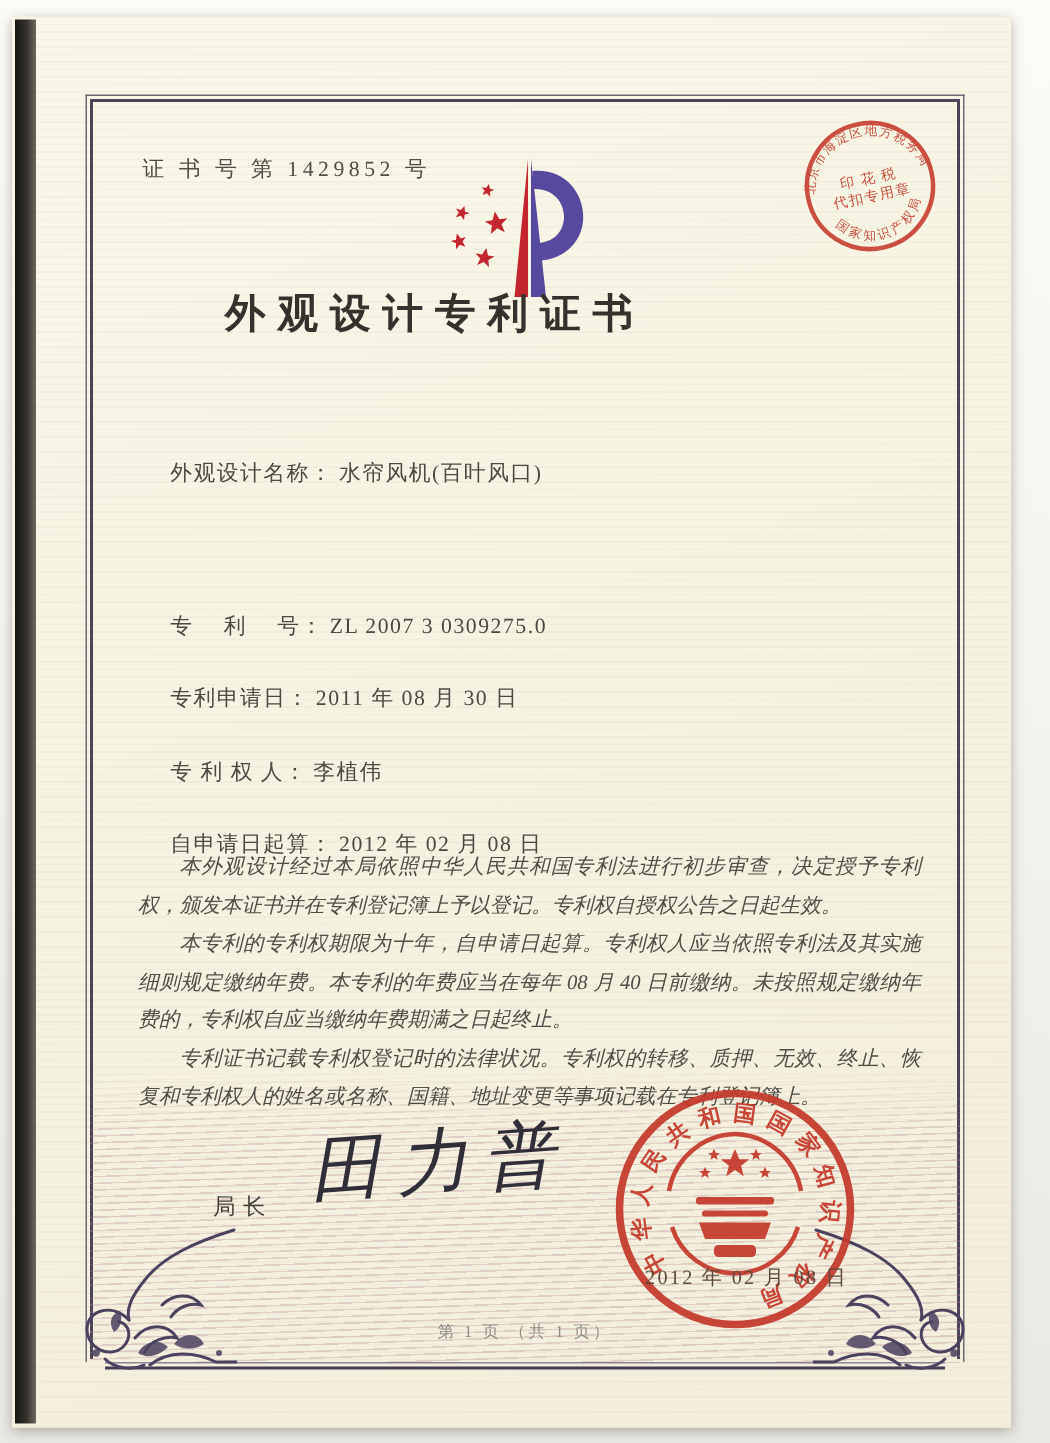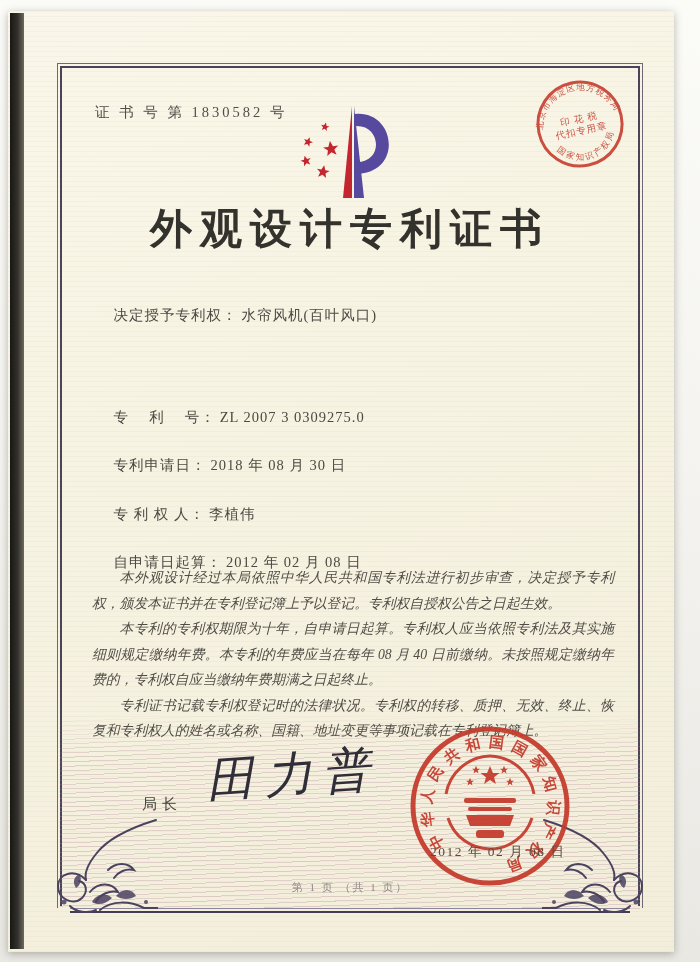--- a/index.html
+++ b/index.html
@@ -28,22 +28,22 @@
   .bottom-rule { position:absolute; left:70px; top:908px; width:560px; height:5px;
     border-top:1px solid #8d869b; border-bottom:2px solid #443c55; }
   .flourish { position:absolute; width:112px; height:100px; }
   .flourish.left  { left:46px; top:818px; }
   .flourish.right { left:542px; top:818px; transform:scaleX(-1); }
 
   .cert-number { position:absolute; left:95px; top:103px; font-size:14.5px; letter-spacing:3px; color:#514e48; }
 
   .logo { position:absolute; left:292px; top:100px; }
 
-  .title { position:absolute; left:150px; top:201px; width:400px; text-align:left;
-    font-size:42px; font-weight:700; letter-spacing:8px; color:#34322d; }
+  .title { position:absolute; left:150px; top:191px; width:400px; text-align:left;
+    font-size:27px; font-weight:700; letter-spacing:8px; color:#34322d; }
 
   .field-row { position:absolute; left:95px; width:480px; font-size:14.5px; color:#4c4943; letter-spacing:1px; white-space:pre; }
   .field-row .value { margin-left:4px; }
 
   .body-text { position:absolute; left:92px; top:565px; width:522px;
     font-size:13.8px; line-height:25.5px; text-align:justify; color:#504d46;font-style:italic; }
   .body-text p { text-indent:2em; margin:0; }
 
   .director-label { position:absolute; left:142px; top:795px; font-size:15px; letter-spacing:5px; color:#46433c; }
   .signature { position:absolute; left:206px; top:742px; width:200px; font-size:48px; letter-spacing:10px;
@@ -101,47 +101,47 @@
     </g>
     <g fill="#4b4260" opacity=".85">
       <path d="M46,84 C50,76 60,74 66,80 C60,86 52,88 46,84 Z"></path>
       <path d="M70,78 C76,70 86,70 90,78 C84,82 76,82 70,78 Z"></path>
       <path d="M30,70 C26,64 28,58 34,56 C36,62 34,68 30,70 Z"></path>
       <circle cx="18" cy="84" r="2.5"></circle>
       <circle cx="100" cy="84" r="2"></circle>
     </g>
   </svg>
 
-  <div class="cert-number">证 书 号 第 1830582 号</div>
+  <div class="cert-number">证 书 号 第 1429852 号</div>
 
   <svg class="logo" width="110" height="105" viewBox="0 0 110 105">
     <g fill="#c3262e">
       <path transform="translate(33,27) scale(0.45) rotate(12)" d="M0,-10 2.94,-3.09 9.51,-3.09 4.05,1.18 5.88,8.09 0,4 -5.88,8.09 -4.05,1.18 -9.51,-3.09 -2.94,-3.09 Z"></path>
       <path transform="translate(39,49) scale(0.80) rotate(-8)" d="M0,-10 2.94,-3.09 9.51,-3.09 4.05,1.18 5.88,8.09 0,4 -5.88,8.09 -4.05,1.18 -9.51,-3.09 -2.94,-3.09 Z"></path>
       <path transform="translate(16,42) scale(0.50) rotate(20)" d="M0,-10 2.94,-3.09 9.51,-3.09 4.05,1.18 5.88,8.09 0,4 -5.88,8.09 -4.05,1.18 -9.51,-3.09 -2.94,-3.09 Z"></path>
       <path transform="translate(14,61) scale(0.55) rotate(-15)" d="M0,-10 2.94,-3.09 9.51,-3.09 4.05,1.18 5.88,8.09 0,4 -5.88,8.09 -4.05,1.18 -9.51,-3.09 -2.94,-3.09 Z"></path>
       <path transform="translate(31,72) scale(0.68) rotate(10)" d="M0,-10 2.94,-3.09 9.51,-3.09 4.05,1.18 5.88,8.09 0,4 -5.88,8.09 -4.05,1.18 -9.51,-3.09 -2.94,-3.09 Z"></path>
       <path d="M60,6 L51,98 L60,98 Z"></path>
     </g>
     <g fill="#574a9e">
       <path d="M62,6 L62,98 L72,98 Z"></path>
       <path d="M63,14 C104,10 112,74 63,74 L63,62 C92,64 90,24 63,26 Z"></path>
     </g>
   </svg>
 
   <div class="title">外观设计专利证书</div>
 
   <div class="field-row" style="top:289px">
-    <span>决定授予专利权：</span><span class="value">水帘风机(百叶风口)</span>
+    <span>外观设计名称：</span><span class="value">水帘风机(百叶风口)</span>
   </div>
   <div class="field-row" style="top:391px">
     <span>专　 利　 号：</span><span class="value">ZL 2007 3 0309275.0</span>
   </div>
   <div class="field-row" style="top:439px">
-    <span>专利申请日：</span><span class="value">2018 年 08 月 30 日</span>
+    <span>专利申请日：</span><span class="value">2011 年 08 月 30 日</span>
   </div>
   <div class="field-row" style="top:488px">
     <span>专 利 权 人：</span><span class="value">李植伟</span>
   </div>
   <div class="field-row" style="top:536px">
     <span>自申请日起算：</span><span class="value">2012 年 02 月 08 日</span>
   </div>
 
   <div class="body-text">
     <p>本外观设计经过本局依照中华人民共和国专利法进行初步审查，决定授予专利权，颁发本证书并在专利登记簿上予以登记。专利权自授权公告之日起生效。</p>

